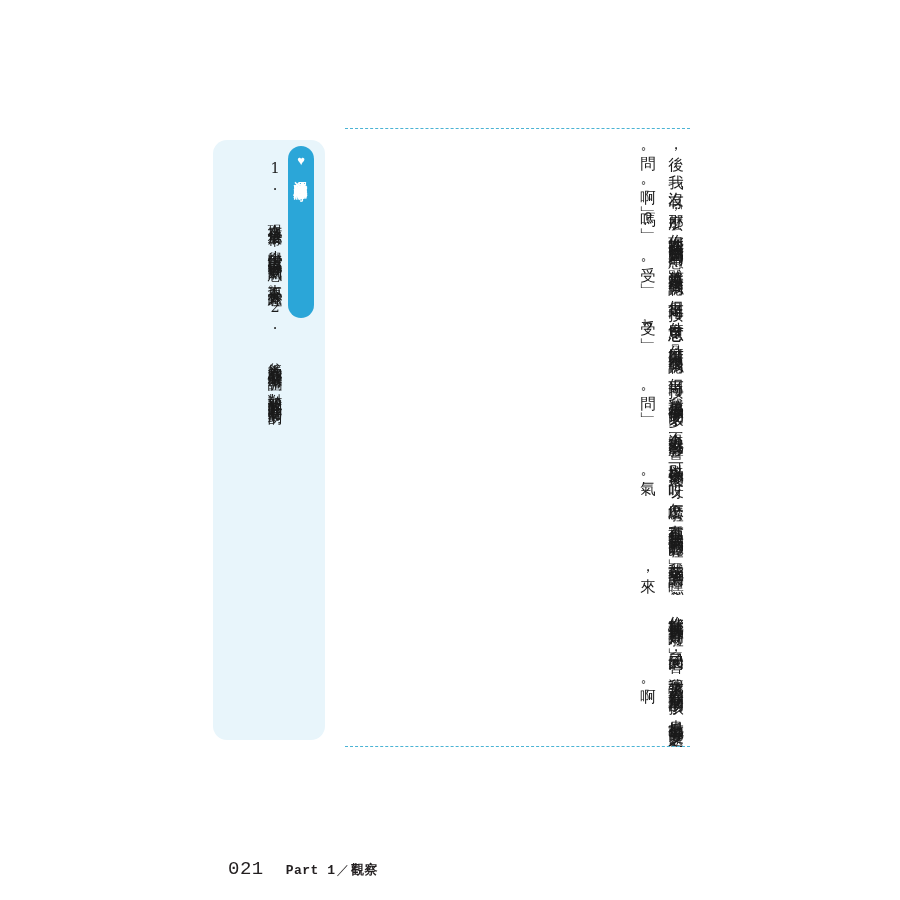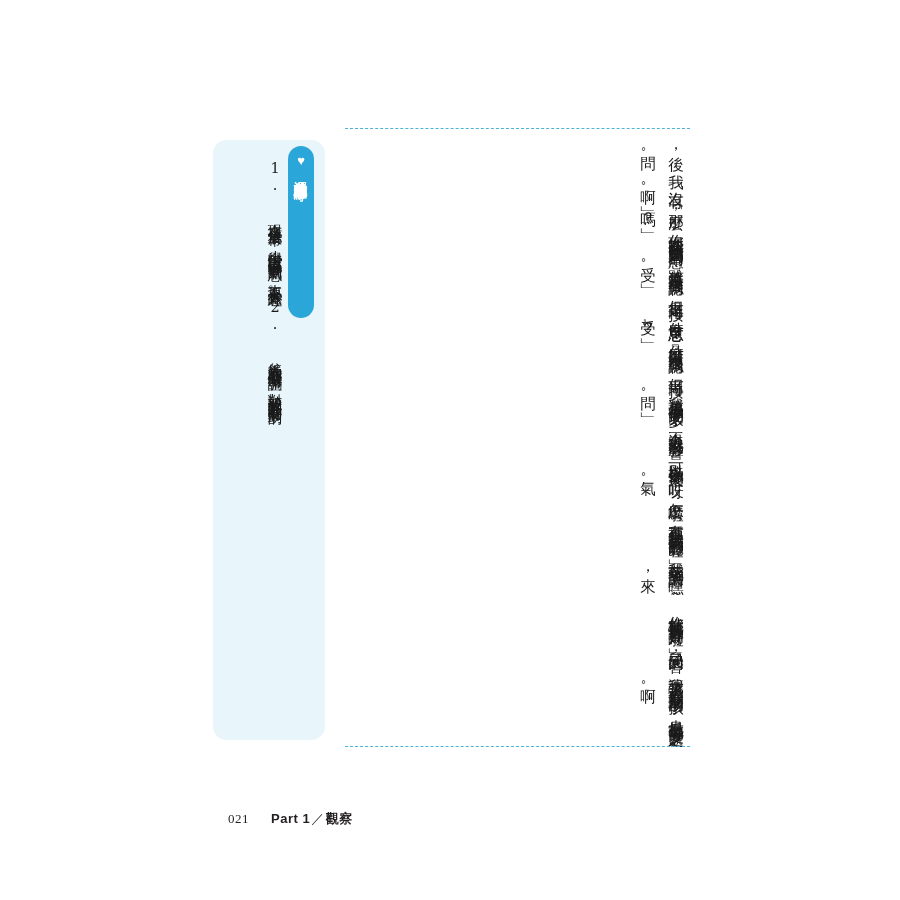--- a/index.html
+++ b/index.html
@@ -131,26 +131,27 @@
   .footer {
     position: absolute;
     left: 228px;
     top: 810px;
     display: flex;
     align-items: baseline;
     gap: 22px;
     color: #231f20;
   }
   .folio {
-    font-family: Liberation Serif, serif;
-    font-size: 13px;
+    font-family: Liberation Mono, monospace;
+    font-size: 19px;
     letter-spacing: 0.5px;
+    margin-top: 48px;
   }
   .part-label {
-    font-family: Liberation Sans, sans-serif;
+    font-family: Liberation Mono, monospace;
     font-size: 13px;
     font-weight: bold;
     letter-spacing: 0.5px;
   }
   .part-label .sep { font-weight: normal; padding: 0 1px; }
 </style>
 </head>
 <body>
 
 <div class="page">

